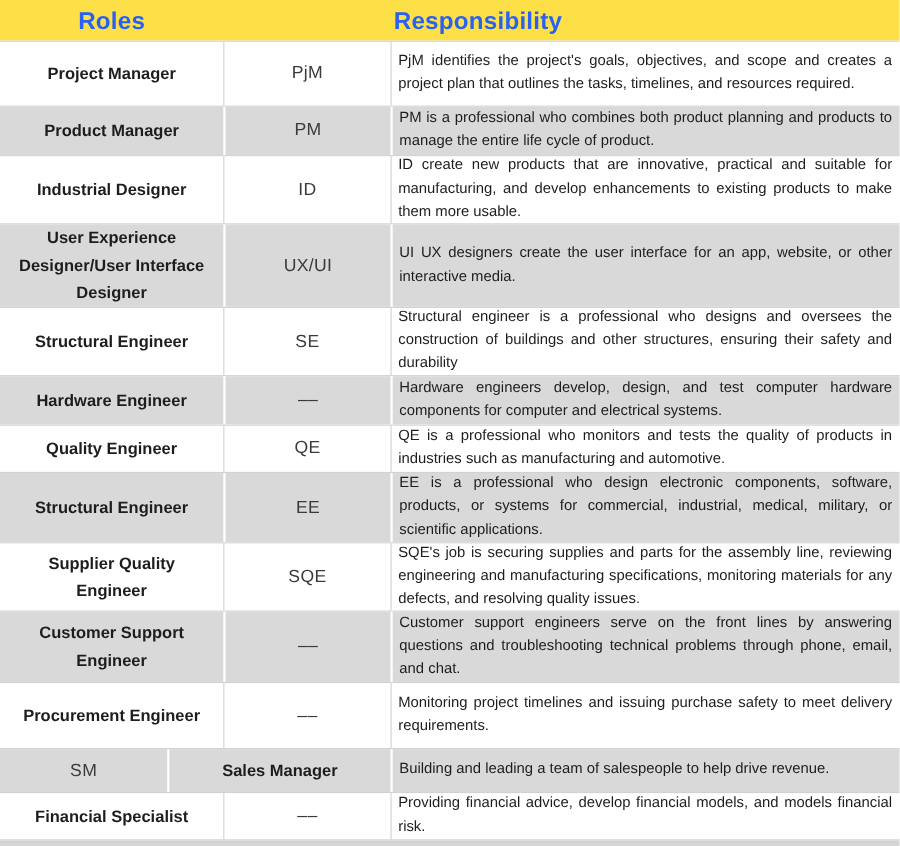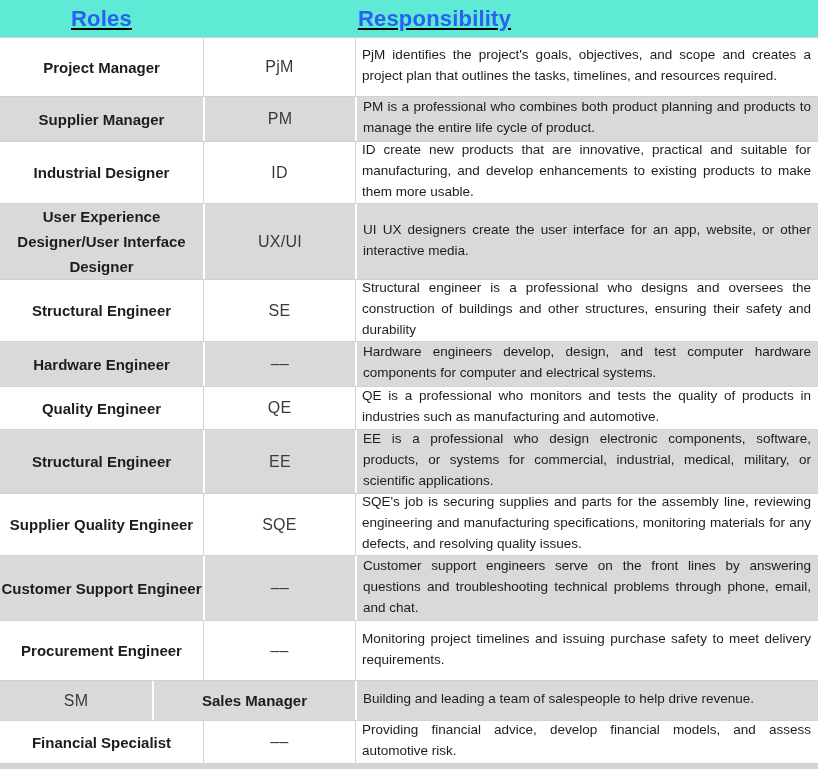--- a/index.html
+++ b/index.html
@@ -13,24 +13,23 @@
     height: 769px;
     overflow: hidden;
     background: #ffffff;
     display: flex;
     flex-direction: column;
   }
   
   .header-row {
     height: 37px;
     flex: 0 0 37px;
-    background: #5eead4;
+    background: #fde047;
     display: flex;
     align-items: center;
-    text-decoration: underline;
   }
   .header-cell {
     display: flex;
     align-items: center;
     justify-content: center;
     height: 100%;
     color: #2961f2;
     font-size: 22px;
     font-weight: bold;
     letter-spacing: 0.2px;
@@ -44,21 +43,21 @@
   .row.white { background: #ffffff; border-top: 1px solid #d2d2d2; border-bottom: 1px solid #d2d2d2; }
   .row.gray  { background: #d9d9d9; }
   .row.white .cell + .cell { border-left: 1px solid #d2d2d2; }
   .row.gray  .cell + .cell { border-left: 2px solid #ffffff; }
   .cell { height: 100%; }
   .role-cell {
     display: flex; align-items: center; justify-content: center;
     text-align: center;
     font-size: 15px; font-weight: bold; color: #1d1d1f;
     line-height: 25px;
-    padding: 0 0;
+    padding: 0 12px;
   }
   .abbr-cell {
     display: flex; align-items: center; justify-content: center;
     font-size: 16px; color: #3a3a3c;
     letter-spacing: 0.3px;
   }
   .resp-cell {
     display: flex; align-items: center;
     padding: 2px 7px 6px 6px;
   }
@@ -86,21 +85,21 @@
 
   <div class="row white" style="height:60px">
     <div class="cell c1 role-cell">Project Manager</div>
     <div class="cell c2 abbr-cell">PjM</div>
     <div class="cell c3 resp-cell">
         <p class="resp-text">PjM identifies the project's goals, objectives, and scope and creates a project plan that outlines the tasks, timelines, and resources required.</p>
       </div>
   </div>
 
   <div class="row gray" style="height:44px">
-    <div class="cell c1 role-cell">Supplier Manager</div>
+    <div class="cell c1 role-cell">Product Manager</div>
     <div class="cell c2 abbr-cell">PM</div>
     <div class="cell c3 resp-cell">
         <p class="resp-text">PM is a professional who combines both product planning and products to manage the entire life cycle of product.</p>
       </div>
   </div>
 
   <div class="row white" style="height:63px">
     <div class="cell c1 role-cell">Industrial Designer</div>
     <div class="cell c2 abbr-cell">ID</div>
     <div class="cell c3 resp-cell">
@@ -177,19 +176,19 @@
     <div class="cell c1 role-cell">Sales Manager</div>
     <div class="cell c3 resp-cell">
         <p class="resp-text">Building and leading a team of salespeople to help drive revenue.</p>
       </div>
   </div>
 
   <div class="row white" style="height:44px">
     <div class="cell c1 role-cell">Financial Specialist</div>
     <div class="cell c2 abbr-cell">––</div>
     <div class="cell c3 resp-cell">
-        <p class="resp-text">Providing financial advice, develop financial models, and assess automotive risk.</p>
+        <p class="resp-text">Providing financial advice, develop financial models, and models financial risk.</p>
       </div>
   </div>
 
   <div class="bottom-strip"></div>
 
 </div>
 
 </body></html>

